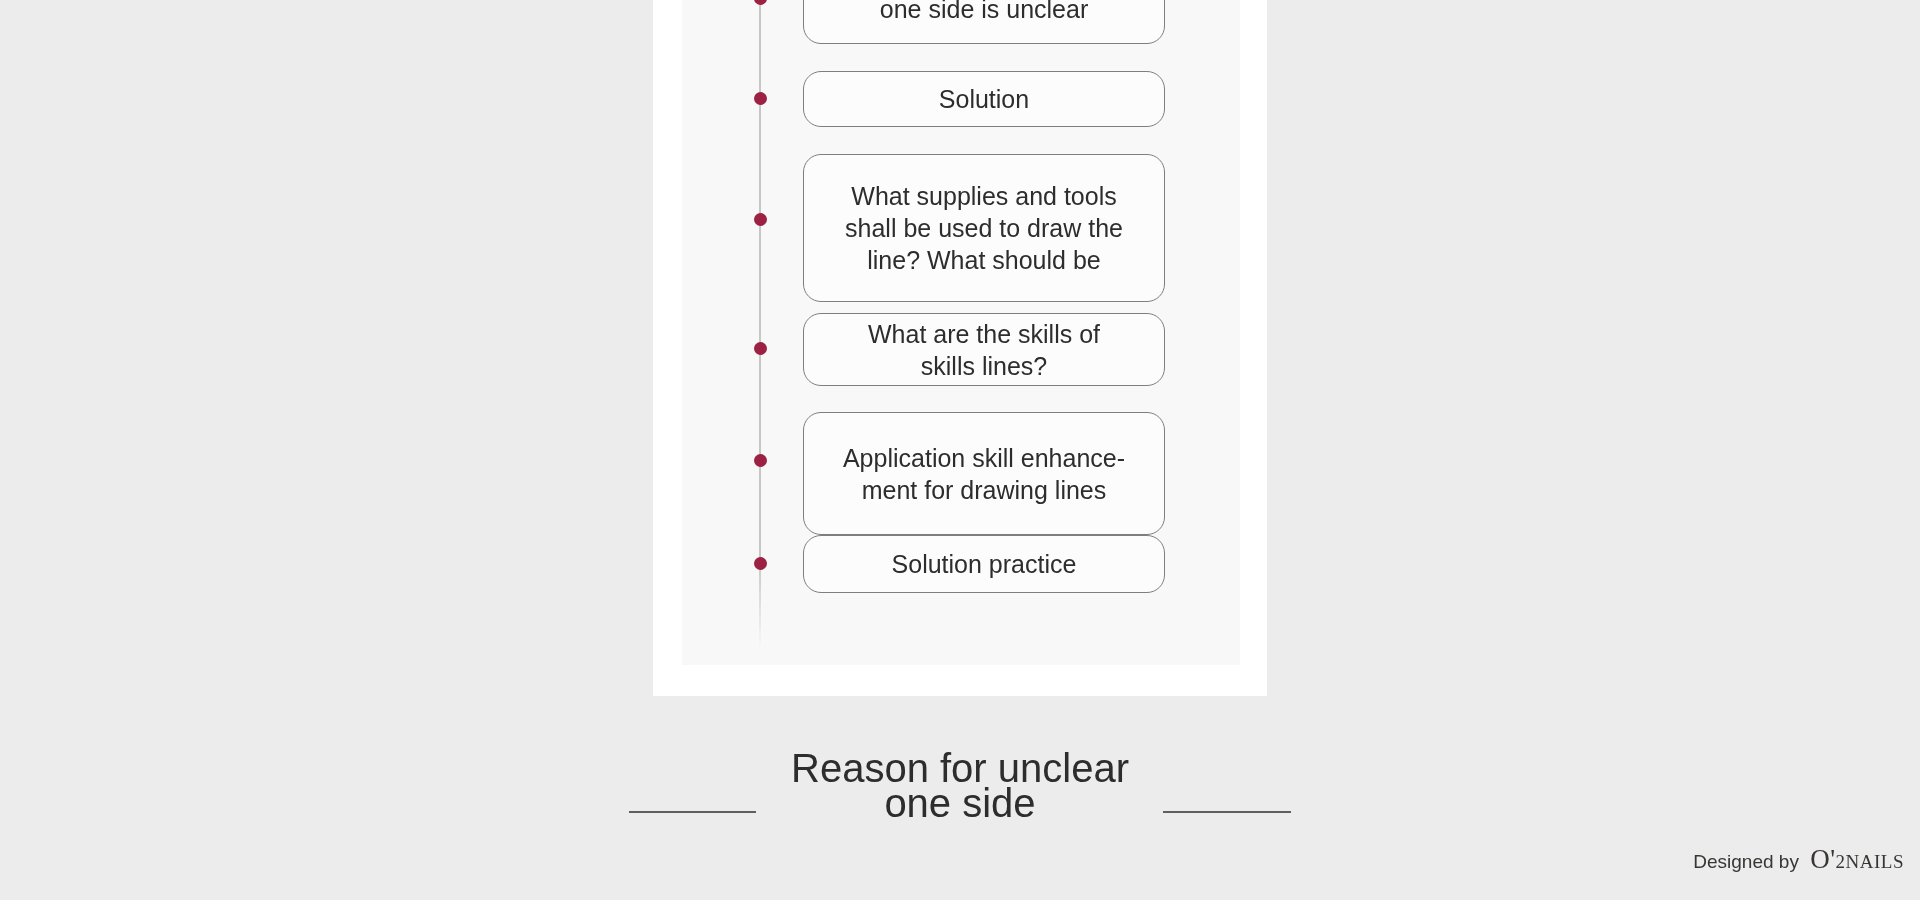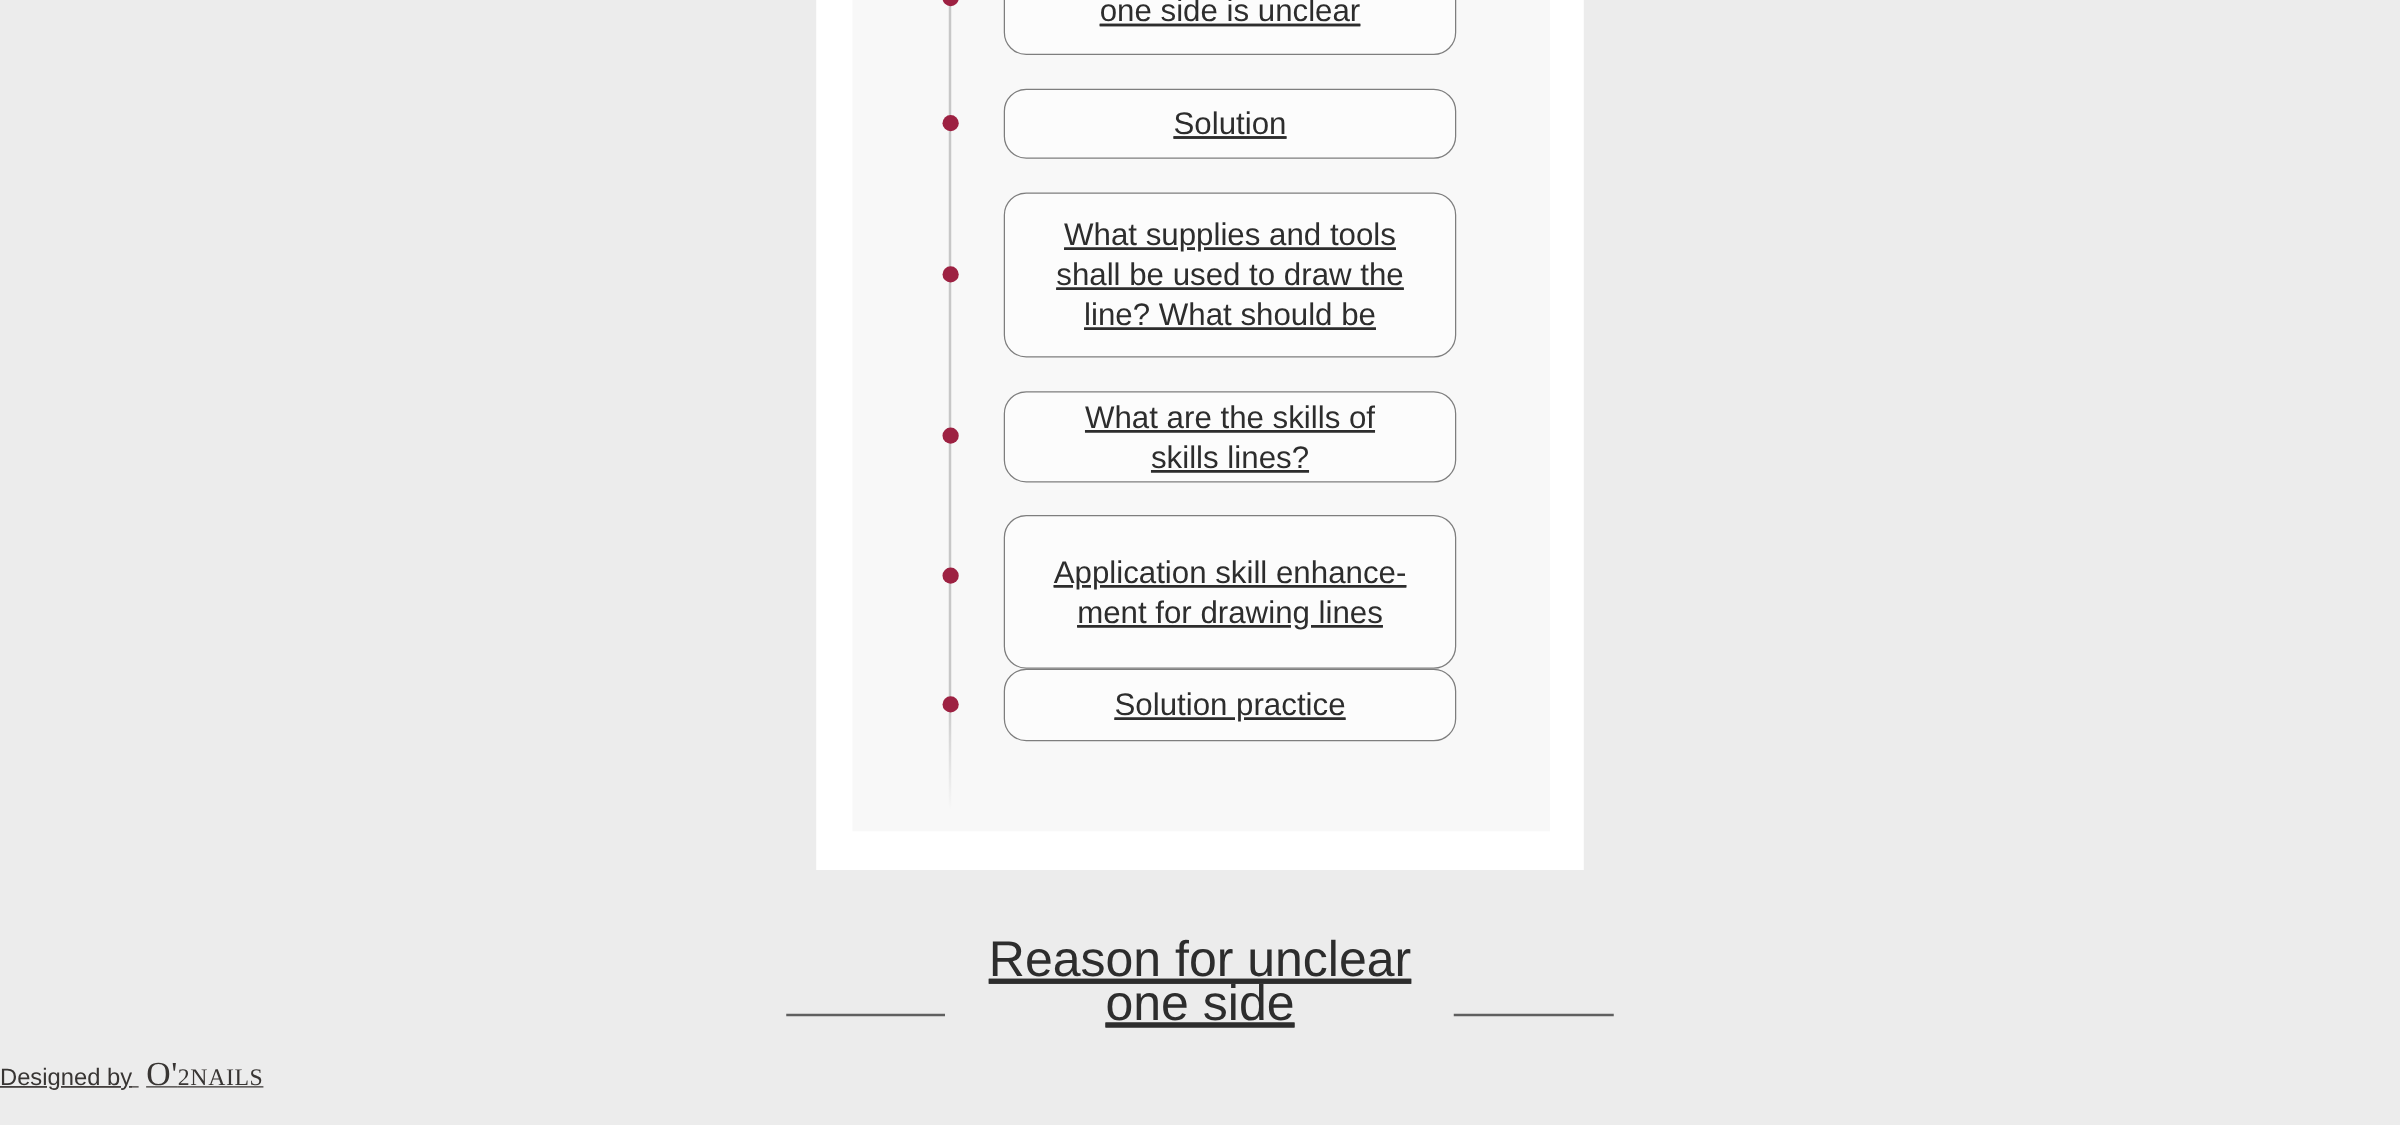--- a/index.html
+++ b/index.html
@@ -1,20 +1,20 @@
 <!DOCTYPE html>
 <html style="--page-bg: #ececec; --card-bg: #ffffff; --panel-bg: #f8f8f8; --box-bg: #fcfcfc; --box-border: #7e7e7e; --accent: #9d2142; --line: #c7c7c7; --text: #2d2d2d; --rule: #5f5f5f; --footer-text: #383533;"><head>
 <meta charset="utf-8">
 <style>
   :root{
     --page-bg:#ececec; --card-bg:#ffffff; --panel-bg:#f8f8f8;
     --box-bg:#fcfcfc; --box-border:#7e7e7e; --accent:#9d2142;
     --line:#c7c7c7; --text:#2d2d2d; --rule:#5f5f5f; --footer-text:#383533;
   }
-  *{box-sizing:border-box; margin:0; padding:0;text-decoration:underline;}
+  *{box-sizing:border-box; margin:0; padding:0;}
   html,body{width:1920px; height:900px; overflow:hidden;}
   body{
     position:relative;
     background:var(--page-bg);
     font-family:"Liberation Sans", sans-serif;
     color:var(--text);
   }
 
   
   .slide-card{
@@ -42,39 +42,39 @@
     position:absolute; left:121px; width:362px;
     background:var(--box-bg);
     border:1px solid var(--box-border);
     border-radius:18px;
     display:flex; flex-direction:column; justify-content:center; align-items:center;
     text-align:center;
     font-size:25px; line-height:32px; color:var(--text);
   }
   .b0{top:-60px; height:104px; justify-content:flex-end; padding-bottom:18px;}
   .b1{top:71px;  height:56px;}
-  .b2{top:154px; height:132px;}
+  .b2{top:154px; height:148px;}
   .b3{top:313px; height:73px;}
   .b4{top:412px; height:123px;}
   .b5{top:535px; height:58px;}
 
   
   .footer-title{
     position:absolute; left:0; top:751px; width:1920px;
     text-align:center; font-size:40px; line-height:35px; color:var(--text);
   }
   .title-rule{
     position:absolute; top:811px; height:2px; background:var(--rule);
   }
   .rule-left{left:629px; width:127px;}
   .rule-right{left:1163px; width:128px;}
 
   .designed-line{
     position:absolute; left:0; top:844px; width:1904px;
-    text-align:left; font-size:19px; line-height:30px; color:var(--footer-text);
+    text-align:right; font-size:19px; line-height:30px; color:var(--footer-text);
   }
   .brand{
     display:inline-block;
     font-family:"Liberation Serif", serif;
     font-size:19px; letter-spacing:0.5px; color:var(--footer-text);
     margin-left:6px;
   }
   .brand::first-letter{ font-size:27px; }
 </style>
 </head>

